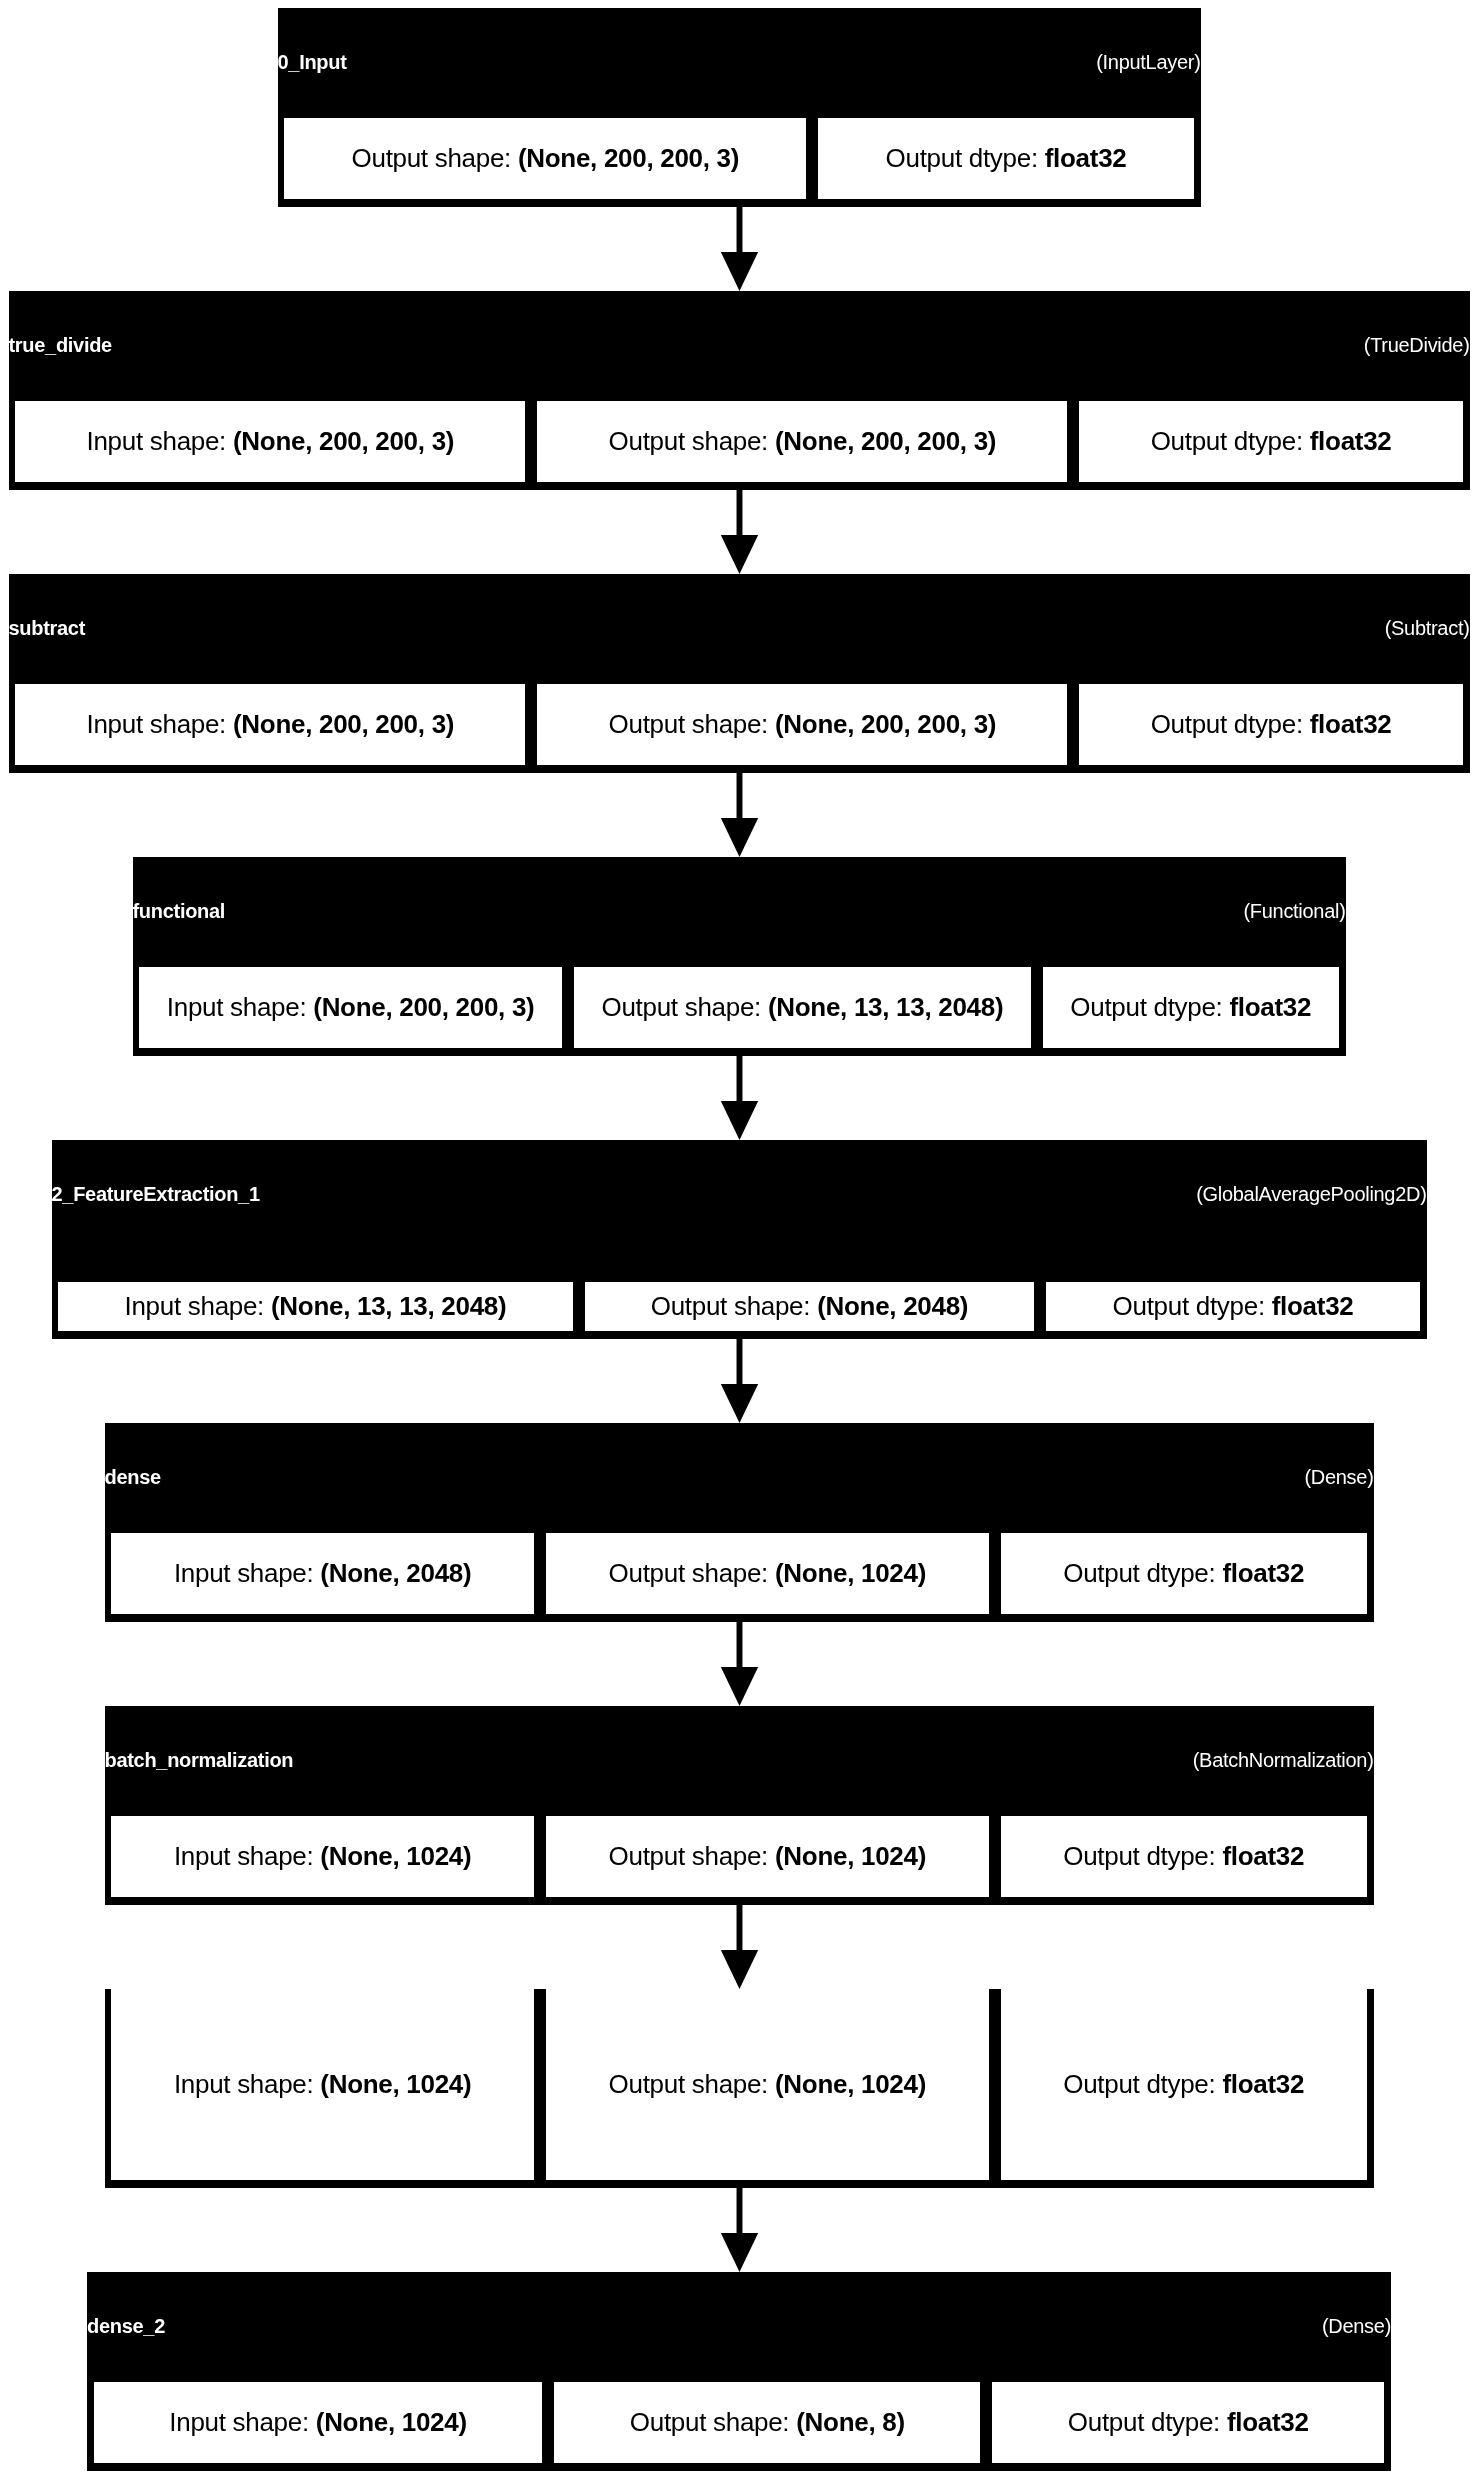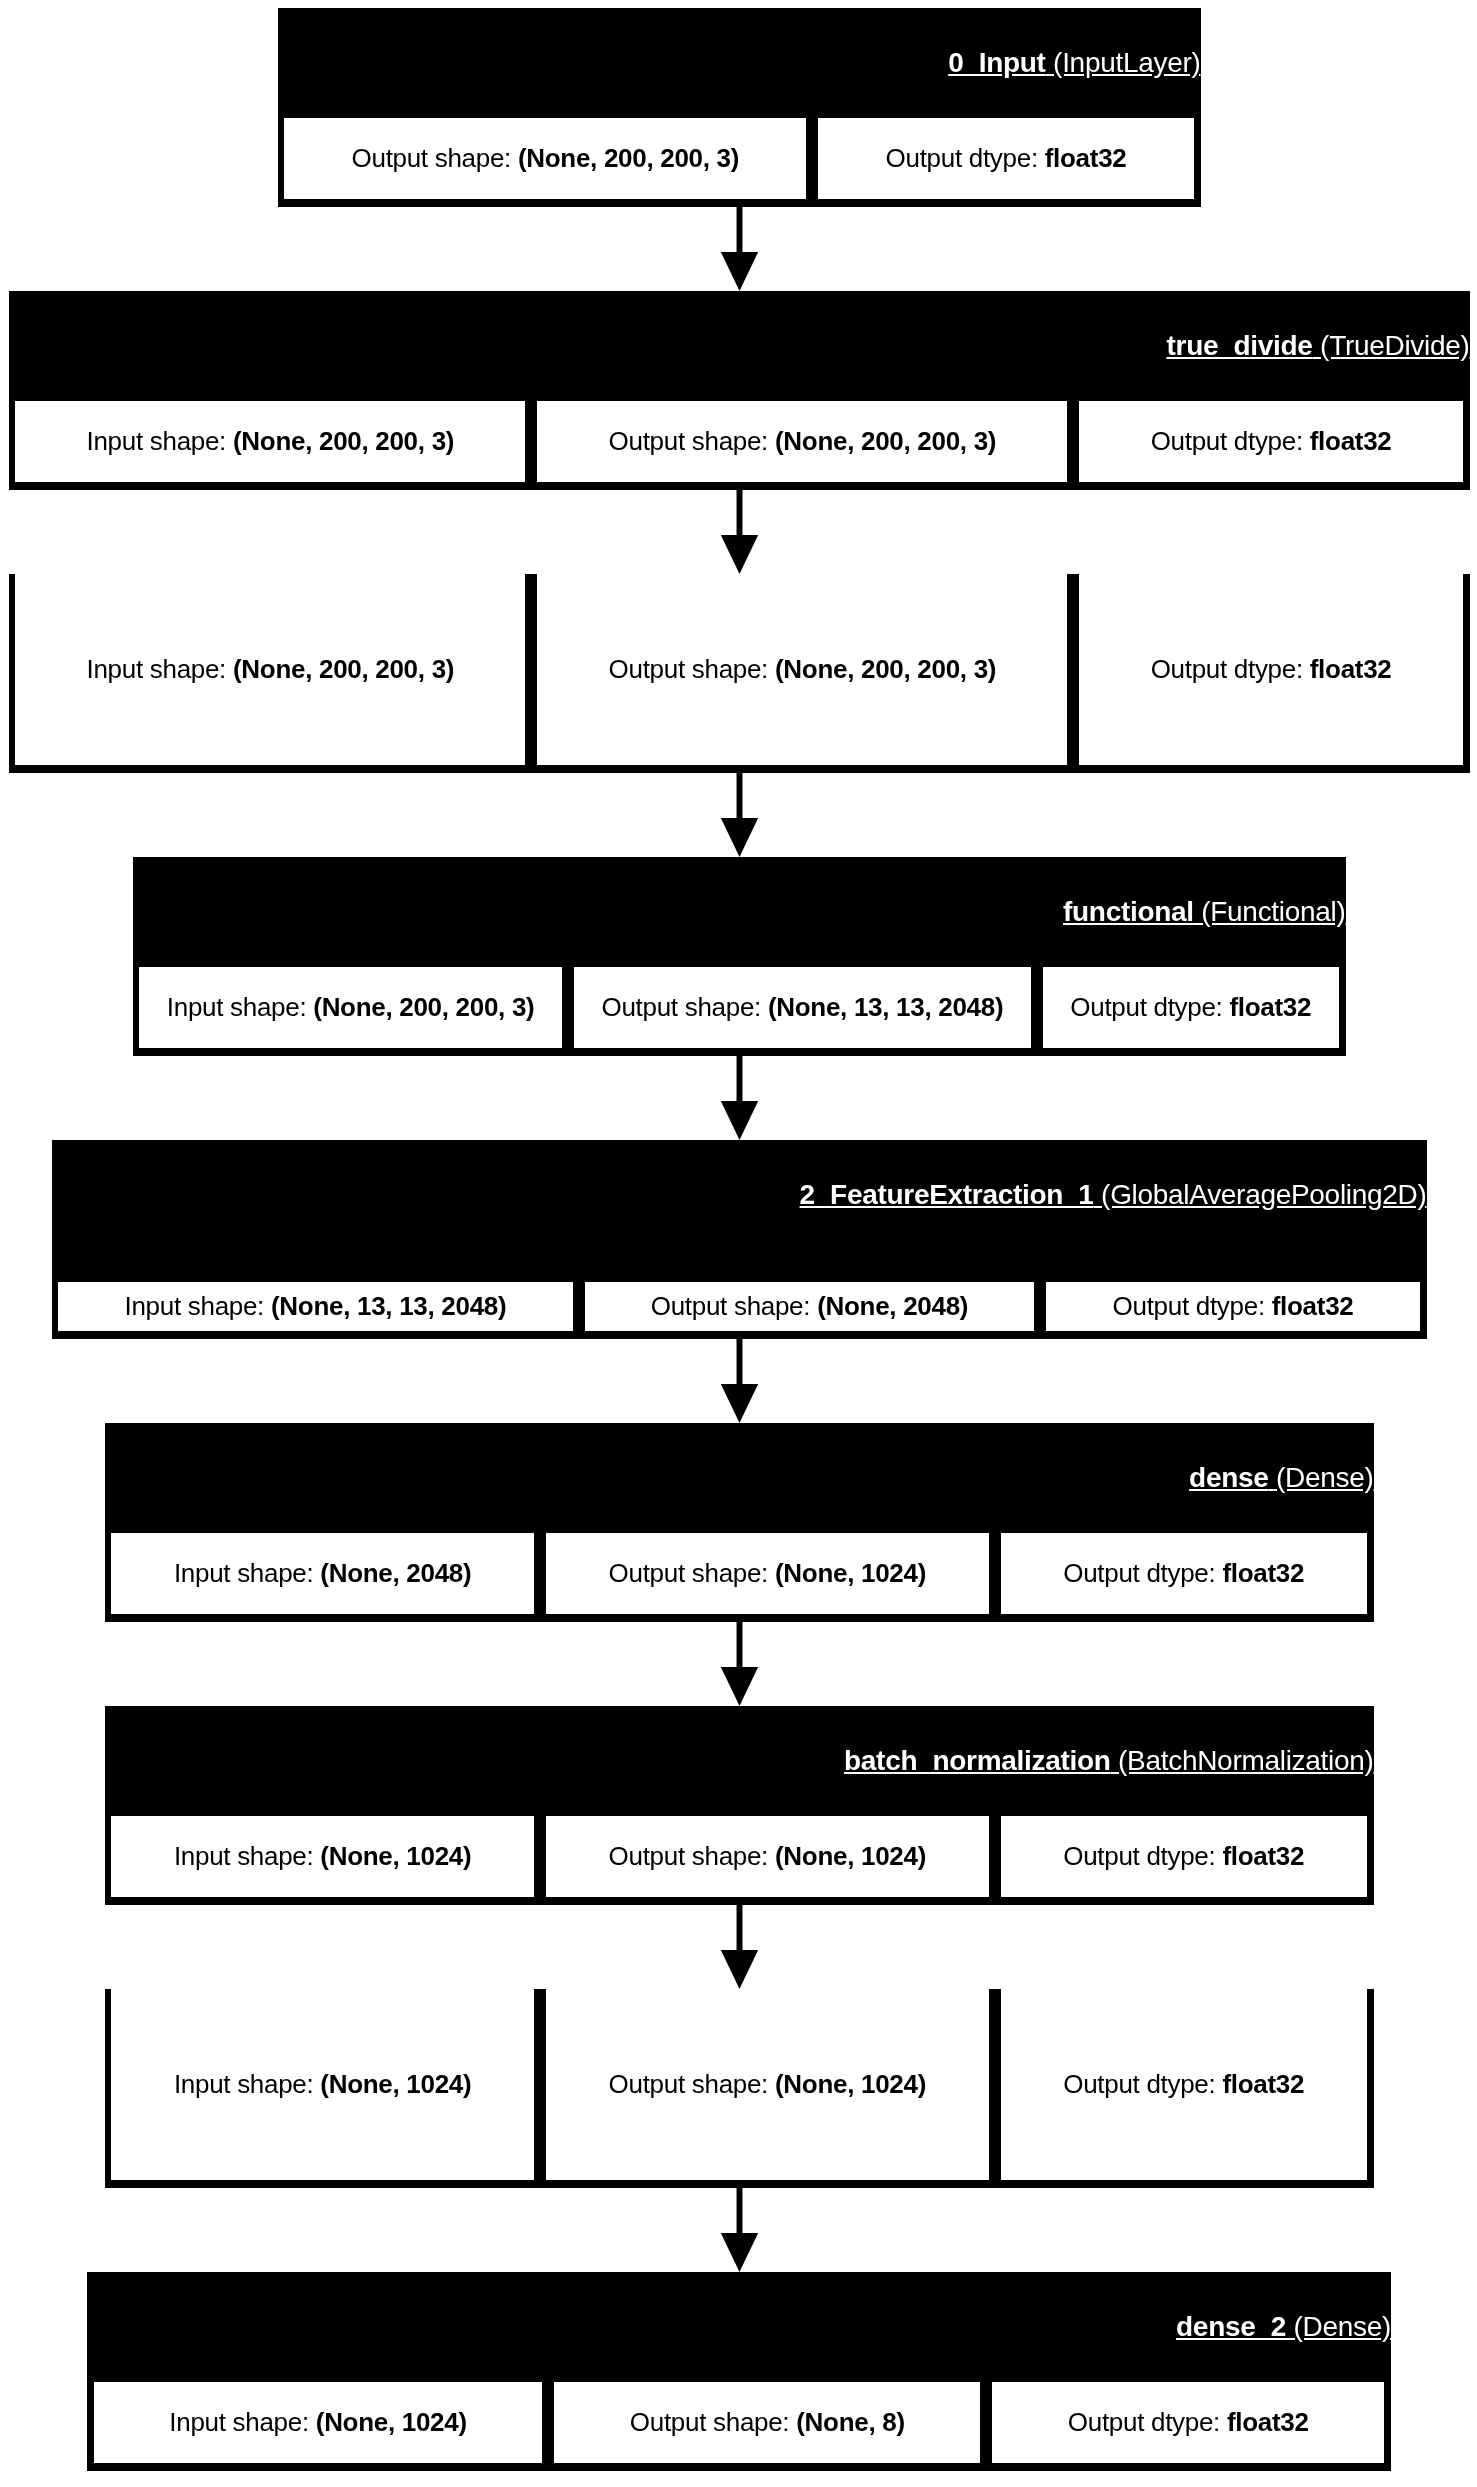--- a/index.html
+++ b/index.html
@@ -31,26 +31,25 @@
   .n0{width:923px;}
   .n1,.n2{width:1461px;}
   .n3{width:1213px;}
   .n4{width:1375px;gap:32px;}
   .n5,.n6,.n7{width:1269px;}
   .n8{width:1304px;}
   .node-title{
     height:110px;
     display:flex;
     align-items:center;
-    justify-content:flex-end;
+    justify-content:space-between;
     color:var(--node-text);
-    font-size:28px;
+    font-size:20px;
     letter-spacing:-0.3px;
     white-space:pre;
-    text-decoration:underline;
   }
   .node-title .name{font-weight:bold;}
   .node-title .type{font-weight:normal;}
   .cells{
     flex:1;
     display:flex;
     gap:12px;
     margin:0 6.8px 7.7px 6.8px;
   }
   .cell{
@@ -108,20 +107,23 @@
 </div>
 
 <div class="arrow">
   <svg width="41" height="84" viewBox="0 0 48 99">
     <rect x="20.5" y="0" width="7" height="58" fill="#000"></rect>
     <polygon points="2,53 46,53 24,99" fill="#000"></polygon>
   </svg>
 </div>
 
 <div class="node n2">
+  <div class="node-title">
+    <span class="name">subtract</span><span class="type"> (Subtract)</span>
+  </div>
   <div class="cells">
     <div class="cell"><span>Input shape: </span><b>(None, 200, 200, 3)</b></div>
     <div class="cell"><span>Output shape: </span><b>(None, 200, 200, 3)</b></div>
     <div class="cell"><span>Output dtype: </span><b>float32</b></div>
   </div>
 </div>
 
 <div class="arrow">
   <svg width="41" height="84" viewBox="0 0 48 99">
     <rect x="20.5" y="0" width="7" height="58" fill="#000"></rect>

